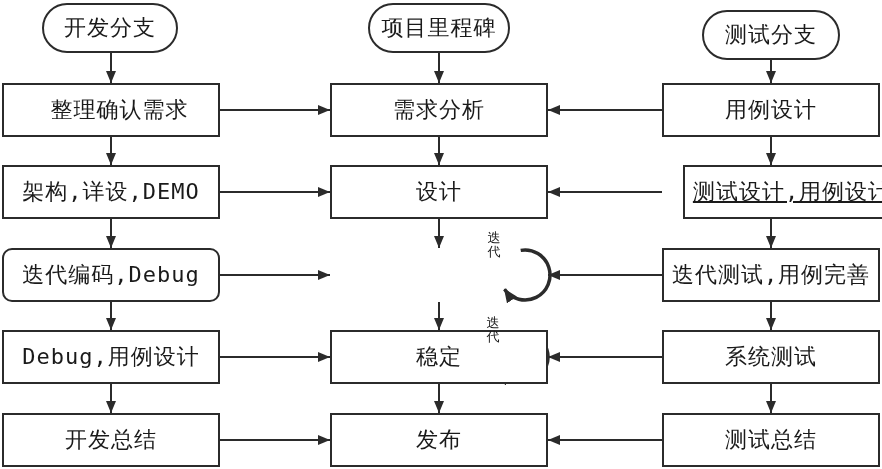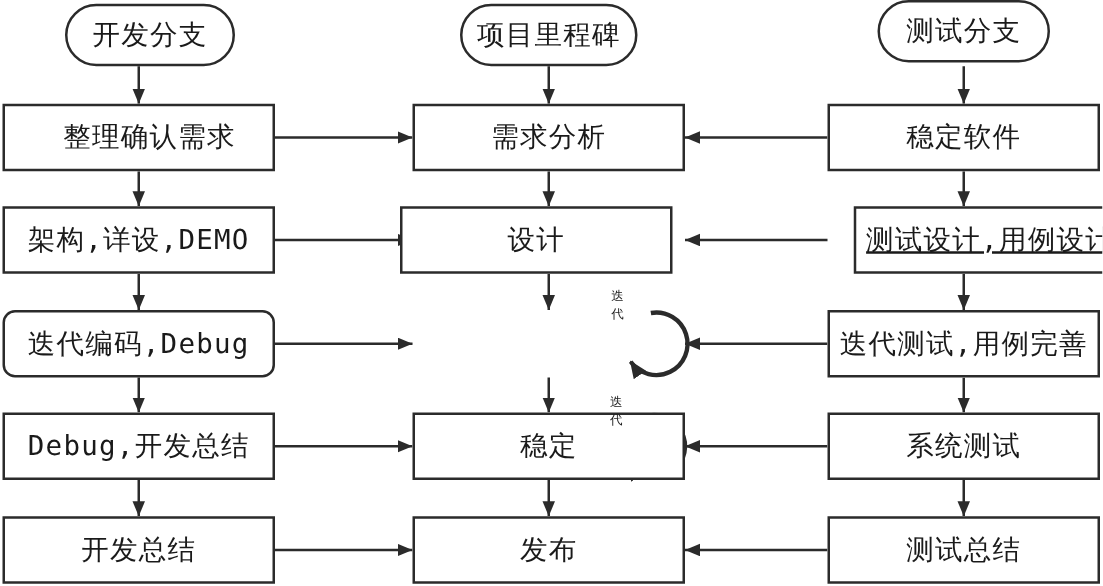--- a/index.html
+++ b/index.html
@@ -30,21 +30,21 @@
   .node{
     position:absolute;width:218px;height:54px;box-sizing:border-box;
     border:2px solid var(--line);
     background:var(--background);
     display:flex;align-items:center;justify-content:center;
     font-size:22px;letter-spacing:1px;white-space:nowrap;
     z-index:1;
   }
   .loop-label{
     position:absolute;width:16px;
-    font-size:10px;line-height:14px;
+    font-size:13px;line-height:14px;
     word-break:break-all;text-align:center;
     z-index:3;color:var(--text);
   }
 </style>
 </head>
 <body>
 
 <div id="stage">
 
   <svg id="arrows" width="882" height="469" viewBox="0 0 882 469">
@@ -95,36 +95,36 @@
     </g>
 
     <g>
       <path class="loop" d="M520.7 250.4 A25 25 0 1 1 504.5 289.3" marker-end="url(#ahl)"></path>
     </g>
     <g>
       <path class="loop" d="M518.7 332.4 A25 25 0 1 1 502.5 371.3" marker-end="url(#ahl)"></path>
     </g>
   </svg>
 
-  <div class="stadium" style="left:52px;top:3px;width:136px;">开发分支</div>
+  <div class="stadium" style="left:42px;top:3px;width:136px;">开发分支</div>
   <div class="stadium" style="left:368px;top:3px;width:142px;">项目里程碑</div>
-  <div class="stadium" style="left:702px;top:0;width:138px;text-align:right;">测试分支</div>
+  <div class="stadium" style="left:702px;top:10px;width:138px;text-align:right;">测试分支</div>
 
   <div class="node" style="left:2px;top:83px;padding-left:17px;">整理确认需求</div>
   <div class="node" style="left:2px;top:165px;">架构,详设,DEMO</div>
   <div class="node" style="left:2px;top:248px;border-radius:10px;">迭代编码,Debug</div>
-  <div class="node" style="left:2px;top:330px;">Debug,开发总结</div>
+  <div class="node" style="left:2px;top:330px;">Debug,用例设计</div>
   <div class="node" style="left:2px;top:413px;">开发总结</div>
 
   <div class="node" style="left:330px;top:83px;">需求分析</div>
-  <div class="node" style="left:320px;top:165px;">设计</div>
+  <div class="node" style="left:330px;top:165px;">设计</div>
   <div class="node" style="left:330px;top:330px;">稳定</div>
   <div class="node" style="left:330px;top:413px;">发布</div>
 
-  <div class="node" style="left:662px;top:83px;">稳定软件</div>
+  <div class="node" style="left:662px;top:83px;">用例设计</div>
   <div class="node" style="left:683px;top:165px;text-decoration:underline;">测试设计,用例设计</div>
   <div class="node" style="left:662px;top:248px;">迭代测试,用例完善</div>
   <div class="node" style="left:662px;top:330px;">系统测试</div>
   <div class="node" style="left:662px;top:413px;">测试总结</div>
 
   <div class="loop-label" style="left:486px;top:231px;">迭代</div>
   <div class="loop-label" style="left:485px;top:316px;">迭代</div>
 
 </div>
 

